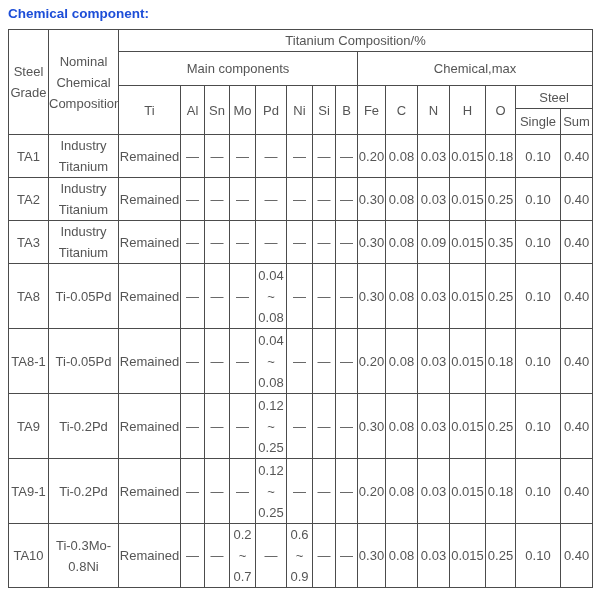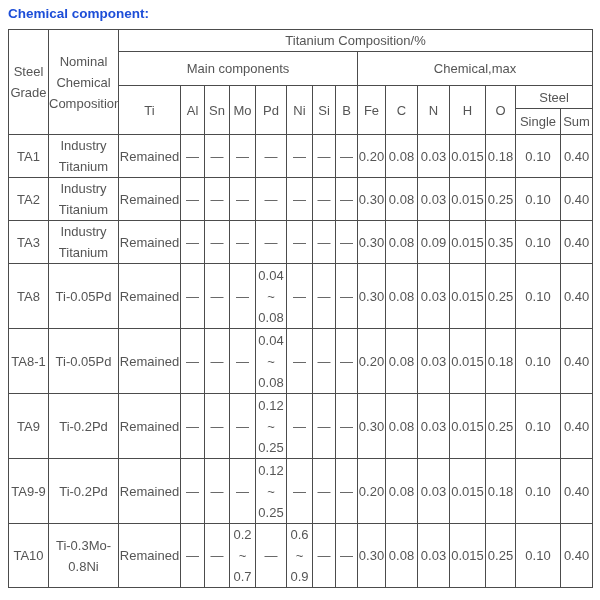--- a/index.html
+++ b/index.html
@@ -226,21 +226,21 @@
           <td>—</td>
           <td>0.30</td>
           <td>0.08</td>
           <td>0.03</td>
           <td>0.015</td>
           <td>0.25</td>
           <td>0.10</td>
           <td>0.40</td>
         </tr>
         <tr>
-          <td>TA9-9</td>
+          <td>TA9-1</td>
           <td>Ti-0.2Pd</td>
           <td>Remained</td>
           <td>—</td>
           <td>—</td>
           <td>—</td>
           <td>0.12
 ~
 0.25</td>
           <td>—</td>
           <td>—</td>

